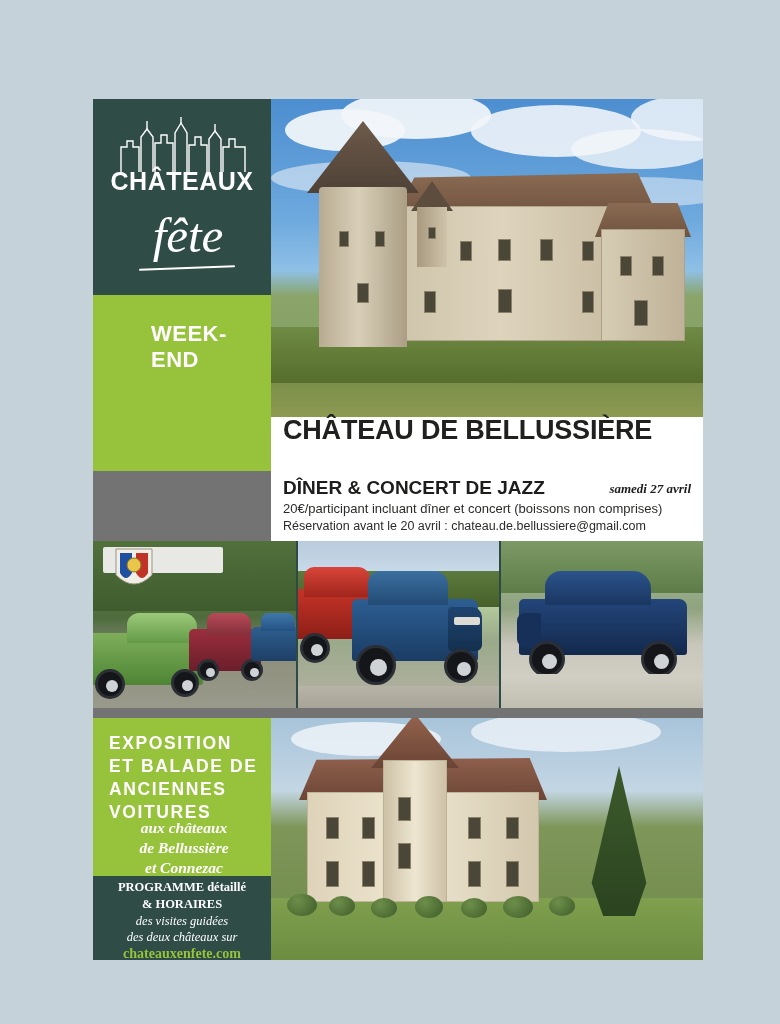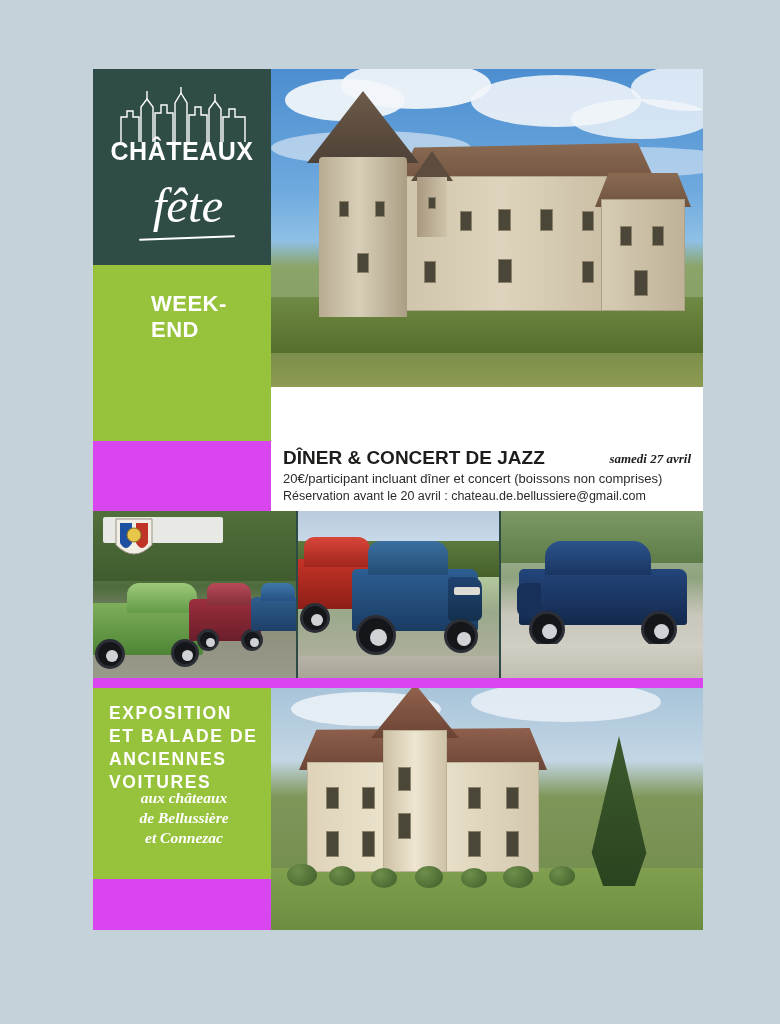--- a/index.html
+++ b/index.html
@@ -4,23 +4,23 @@
 <style>
   * { box-sizing: border-box; margin: 0; padding: 0; }
   html, body {
     width: 780px; height: 1024px;
     background: #c5d2d9;
     font-family: "Liberation Sans", sans-serif;
     overflow: hidden;
   }
   #poster {
     position: absolute;
-    left: 93px; top: 69px;
+    left: 93px; top: 99px;
     width: 610px; height: 861px;
-    background: #d946ef;
+    background: #737373;
     overflow: hidden;
   }
 
   
   .block1 { position: absolute; left: 0; top: 0; width: 610px; height: 372px; }
   .logo-panel {
     position: absolute; left: 0; top: 0; width: 178px; height: 196px;
     background: #2f4c46;
   }
   .logo-skyline { position: absolute; left: 24px; top: 18px; width: 132px; height: 56px; }
@@ -176,21 +176,21 @@
     background: #14161a; border: 3px solid #2b2f35;
   }
   .hub { position: absolute; border-radius: 50%; background: #cfd3d6; }
   .badge-crest {
     position: absolute; left: 20px; top: 6px; width: 42px; height: 46px;
   }
 
   
   .block3 { position: absolute; left: 0; top: 609px; width: 610px; height: 252px; }
   .green-panel {
-    position: absolute; left: 0; top: 10px; width: 178px; height: 191px;
+    position: absolute; left: 0; top: 10px; width: 178px; height: 158px;
     background: #97c23c; color: #ffffff;
   }
   .expo {
     position: absolute; left: 16px; top: 14px; width: 150px;
     font-weight: bold; font-size: 17.5px; line-height: 23px; letter-spacing: 1.6px;
   }
   .expo-sub {
     position: absolute; left: 8px; top: 100px; width: 166px;
     text-align: center;
     font-family: "Liberation Serif", serif;
@@ -316,20 +316,21 @@
       <div class="logo-chateaux">CHÂTEAUX</div>
       <div class="logo-fete">fête</div>
       <div class="logo-fete-underline"></div>
     </div>
 
     <div class="date-panel">
       <div class="weekend">WEEK-END</div>
     </div>
 
     <div class="hero-title-bar"></div>
+    <div class="hero-title">CHÂTEAU DE BELLUSSIÈRE</div>
 
     <div class="block1-info">
       <div class="b1-sub">DÎNER &amp; CONCERT DE JAZZ</div>
       <div class="b1-day">samedi 27 avril</div>
       <div class="b1-l1">20€/participant incluant dîner et concert (boissons non comprises)</div>
       <div class="b1-l2">Réservation avant le 20 avril : chateau.de.bellussiere@gmail.com</div>
     </div>
   </div>
 
   <div class="cars-strip">
@@ -438,15 +439,22 @@
         <div>ANCIENNES</div>
         <div>VOITURES</div>
       </div>
       <div class="expo-sub">
         <div>aux châteaux</div>
         <div>de Bellussière</div>
         <div>et Connezac</div>
       </div>
     </div>
 
+    <div class="dark-panel">
+      <div class="prog-l1">PROGRAMME détaillé</div>
+      <div class="prog-l2">&amp; HORAIRES</div>
+      <div class="prog-l3">des visites guidées</div>
+      <div class="prog-l4">des deux châteaux sur</div>
+      <div class="prog-url">chateauxenfete.com</div>
+    </div>
 
   </div>
 </div>
 
 </body></html>

